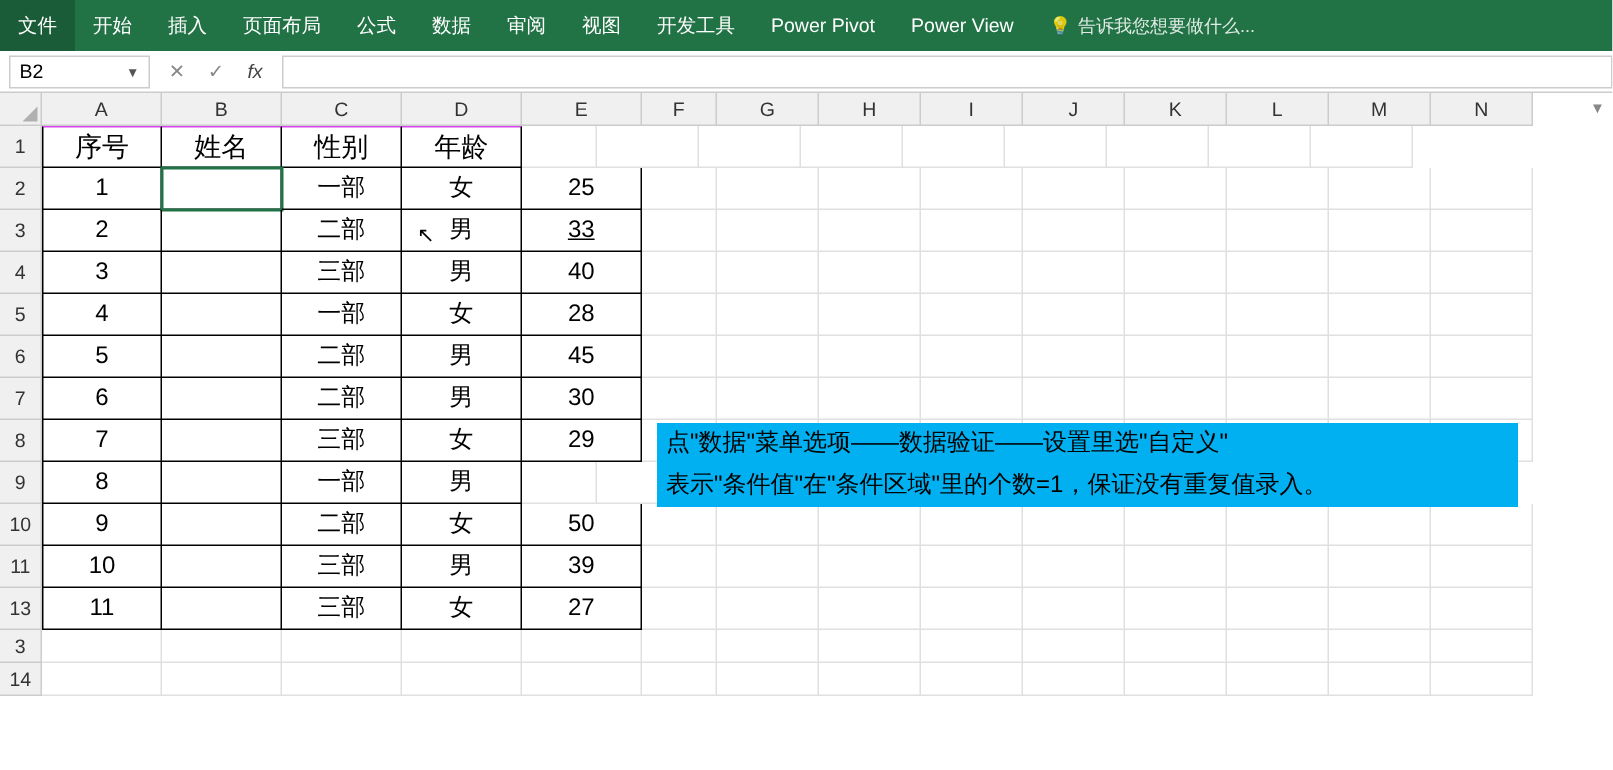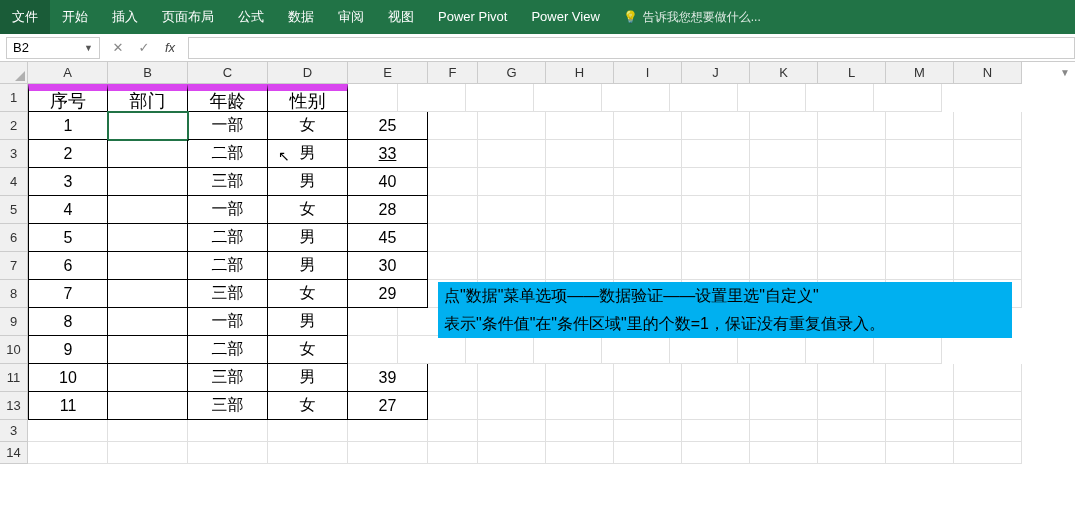--- a/index.html
+++ b/index.html
@@ -140,21 +140,21 @@
       font-size: 16px;
       display: flex;
       align-items: center;
       justify-content: center;
       position: relative;
     }
     .bordered {
       border-right: 1px solid #000;
       border-bottom: 1px solid #000;
     }
-    .btop { border-top: 7px solid #d946ef; }
+    .btop { border-top: 1px solid #d946ef; }
     .bleft { border-left: 1px solid #000; }
     .headerfont { font-size: 18px; }
     .selected {
       outline: 2px solid #217346;
       outline-offset: -1px;
     }
     .note-box {
       position: absolute;
       background: #00B0F0;
       color: #000;
@@ -175,20 +175,21 @@
 
 <div class="ribbon">
   <div class="ribbon-tab file">文件</div>
   <div class="ribbon-tab">开始</div>
   <div class="ribbon-tab">插入</div>
   <div class="ribbon-tab">页面布局</div>
   <div class="ribbon-tab">公式</div>
   <div class="ribbon-tab">数据</div>
   <div class="ribbon-tab">审阅</div>
   <div class="ribbon-tab">视图</div>
+  <div class="ribbon-tab">开发工具</div>
   <div class="ribbon-tab">Power Pivot</div>
   <div class="ribbon-tab">Power View</div>
   <div class="ribbon-hint">
     <span>💡</span>
     <span>告诉我您想要做什么...</span>
   </div>
 </div>
 
 <div class="formula-bar">
   <div class="name-box">
@@ -219,23 +220,23 @@
       <div class="col-head" style="width: 68px;">I</div>
       <div class="col-head" style="width: 68px;">J</div>
       <div class="col-head" style="width: 68px;">K</div>
       <div class="col-head" style="width: 68px;">L</div>
       <div class="col-head" style="width: 68px;">M</div>
       <div class="col-head" style="width: 68px;">N</div>
     </div>
     <div class="row">
       <div class="row-head" style="height: 28px;">1</div>
       <div class="cell bordered btop bleft headerfont" style="width: 80px; height: 28px;">序号</div>
-      <div class="cell bordered btop headerfont" style="width: 80px; height: 28px;">部门</div>
+      <div class="cell bordered btop headerfont" style="width: 80px; height: 28px;">姓名</div>
+      <div class="cell bordered btop headerfont" style="width: 80px; height: 28px;">性别</div>
       <div class="cell bordered btop headerfont" style="width: 80px; height: 28px;">年龄</div>
-      <div class="cell bordered btop headerfont" style="width: 80px; height: 28px;">性别</div>
       <div class="cell" style="width: 50px; height: 28px;"></div>
       <div class="cell" style="width: 68px; height: 28px;"></div>
       <div class="cell" style="width: 68px; height: 28px;"></div>
       <div class="cell" style="width: 68px; height: 28px;"></div>
       <div class="cell" style="width: 68px; height: 28px;"></div>
       <div class="cell" style="width: 68px; height: 28px;"></div>
       <div class="cell" style="width: 68px; height: 28px;"></div>
       <div class="cell" style="width: 68px; height: 28px;"></div>
       <div class="cell" style="width: 68px; height: 28px;"></div>
     </div>
@@ -373,20 +374,21 @@
       <div class="cell" style="width: 68px; height: 28px;"></div>
       <div class="cell" style="width: 68px; height: 28px;"></div>
       <div class="cell" style="width: 68px; height: 28px;"></div>
     </div>
     <div class="row">
       <div class="row-head" style="height: 28px;">10</div>
       <div class="cell bordered bleft" style="width: 80px; height: 28px;">9</div>
       <div class="cell bordered" style="width: 80px; height: 28px;"></div>
       <div class="cell bordered" style="width: 80px; height: 28px;">二部</div>
       <div class="cell bordered" style="width: 80px; height: 28px;">女</div>
+      <div class="cell bordered" style="width: 80px; height: 28px;">50</div>
       <div class="cell" style="width: 50px; height: 28px;"></div>
       <div class="cell" style="width: 68px; height: 28px;"></div>
       <div class="cell" style="width: 68px; height: 28px;"></div>
       <div class="cell" style="width: 68px; height: 28px;"></div>
       <div class="cell" style="width: 68px; height: 28px;"></div>
       <div class="cell" style="width: 68px; height: 28px;"></div>
       <div class="cell" style="width: 68px; height: 28px;"></div>
       <div class="cell" style="width: 68px; height: 28px;"></div>
       <div class="cell" style="width: 68px; height: 28px;"></div>
     </div>

